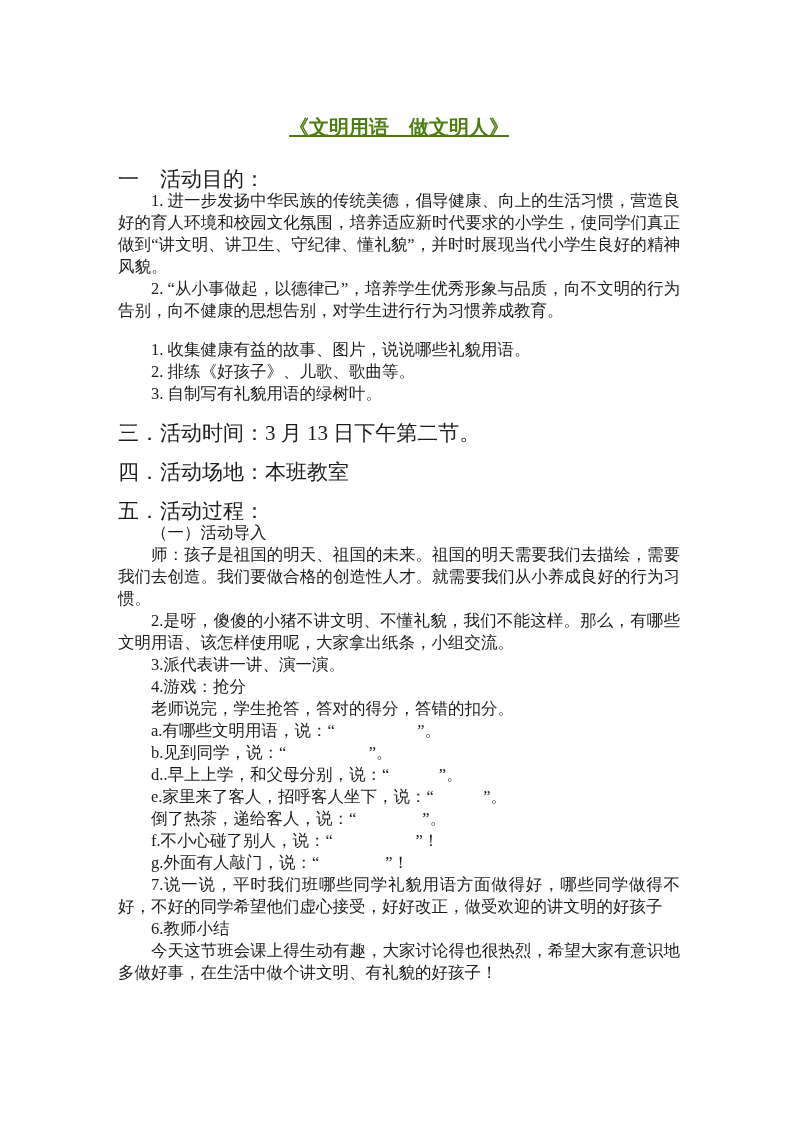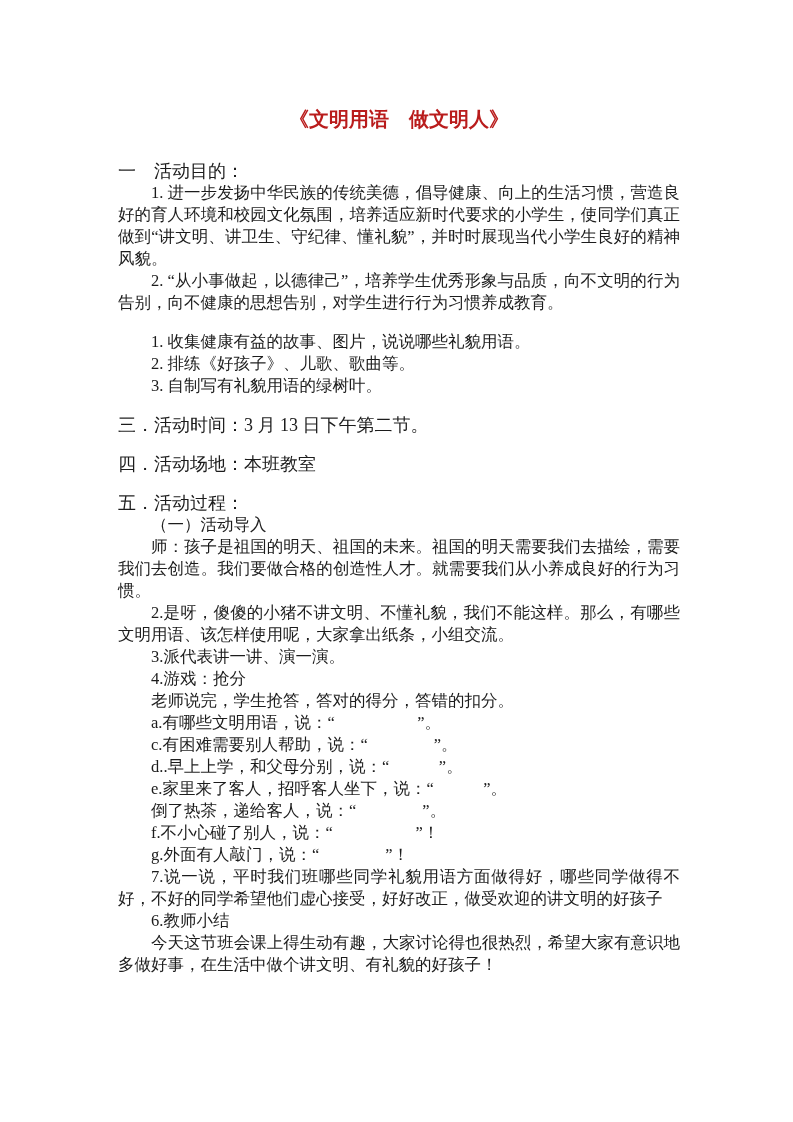--- a/index.html
+++ b/index.html
@@ -20,28 +20,29 @@
   .doc {
     position: absolute;
     left: 118px;
     top: 106px;
     width: 562px;
   }
   .doc-title {
     font-size: 20px;
     font-weight: bold;
     text-align: center;
-    margin: 0 0 27px 0;
-    color: #b91c1c;
+    margin: 8px 0 27px 0;
+    color: #4d7c0f;
+    text-decoration: underline;
   }
   .sec {
     margin: 0 0 17px 0;
   }
   .sec-heading {
-    font-size: 18px;
+    font-size: 21px;
     font-weight: normal;
     line-height: 22px;
     margin: 0;
   }
   p.para {
     font-size: 16.5px;
     line-height: 22px;
     margin: 0;
     text-indent: 2em;
     text-align: justify;
@@ -77,21 +78,21 @@
 
     <section class="sec">
       <h2 class="sec-heading">五．活动过程：</h2>
       <p class="para">（一）活动导入</p>
       <p class="para">师：孩子是祖国的明天、祖国的未来。祖国的明天需要我们去描绘，需要我们去创造。我们要做合格的创造性人才。就需要我们从小养成良好的行为习惯。</p>
       <p class="para">2.是呀，傻傻的小猪不讲文明、不懂礼貌，我们不能这样。那么，有哪些文明用语、该怎样使用呢，大家拿出纸条，小组交流。</p>
       <p class="para">3.派代表讲一讲、演一演。</p>
       <p class="para">4.游戏：抢分</p>
       <p class="para">老师说完，学生抢答，答对的得分，答错的扣分。</p>
       <p class="para">a.有哪些文明用语，说：“　　　　　”。</p>
-      <p class="para">c.有困难需要别人帮助，说：“　　　　”。</p>
+      <p class="para">b.见到同学，说：“　　　　　”。</p>
       <p class="para">d..早上上学，和父母分别，说：“　　　”。</p>
       <p class="para">e.家里来了客人，招呼客人坐下，说：“　　　”。</p>
       <p class="para">倒了热茶，递给客人，说：“　　　　”。</p>
       <p class="para">f.不小心碰了别人，说：“　　　　　”！</p>
       <p class="para">g.外面有人敲门，说：“　　　　”！</p>
       <p class="para">7.说一说，平时我们班哪些同学礼貌用语方面做得好，哪些同学做得不好，不好的同学希望他们虚心接受，好好改正，做受欢迎的讲文明的好孩子</p>
       <p class="para">6.教师小结</p>
       <p class="para">今天这节班会课上得生动有趣，大家讨论得也很热烈，希望大家有意识地多做好事，在生活中做个讲文明、有礼貌的好孩子！</p>
     </section>
 

